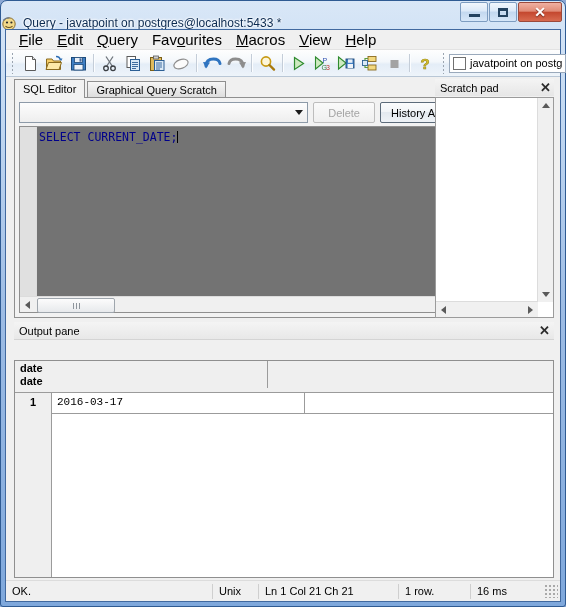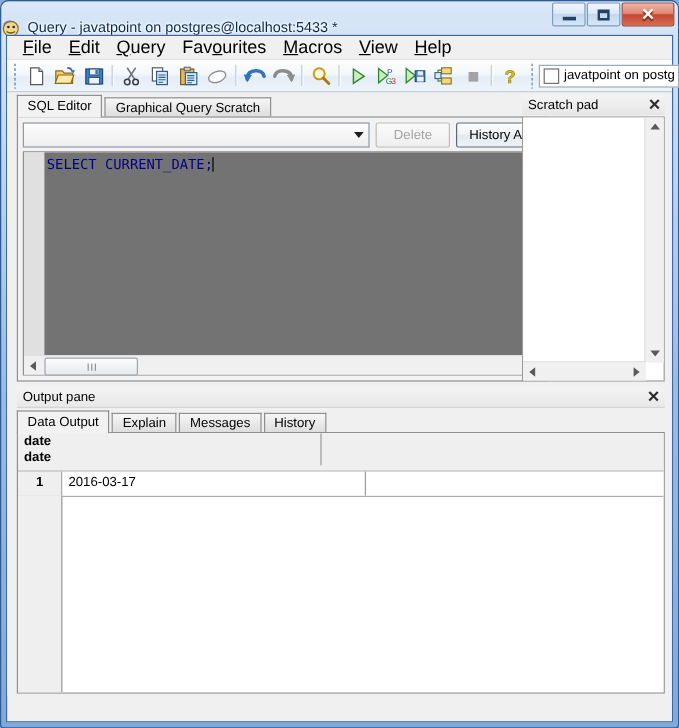--- a/index.html
+++ b/index.html
@@ -284,21 +284,21 @@
   .gh-rest{flex:1 1 auto;background:#efefef;}
   .grid-row{
     display:flex;height:20px;border-bottom:1px solid #9b9b9b;
   }
   .gr-num{
     width:36px;border-right:1px solid #9b9b9b;background:#efefef;flex:0 0 auto;
     font-weight:bold;font-size:11px;text-align:center;line-height:19px;
   }
   .gr-cell{
     width:253px;border-right:1px solid #9b9b9b;background:#fff;flex:0 0 auto;
-    font-family:Liberation Sans, sans-serif;font-size:11px;color:#000;
+    font-family:Liberation Mono, monospace;font-size:11px;color:#000;
     line-height:19px;padding-left:5px;box-sizing:border-box;
   }
   .gr-rest{flex:1 1 auto;background:#fff;}
   .grid-filler{
     position:absolute;left:0;top:52px;bottom:0;width:36px;
     background:#efefef;border-right:1px solid #9b9b9b;
   }
 
   
   .statusbar{
@@ -557,26 +557,20 @@
           </div>
         </div>
       </div>
 
       <div class="output-pane">
         <div class="out-head">
           <span>Output pane</span>
           <span class="xclose">✕</span>
         </div>
 
-        <div class="out-tabs">
-          <div class="tab active">Data Output</div>
-          <div class="tab">Explain</div>
-          <div class="tab">Messages</div>
-          <div class="tab">History</div>
-        </div>
 
         <div class="out-body">
           <div class="grid">
             <div class="grid-filler"></div>
             <div class="grid-head">
               <div class="gh-corner"></div>
               <div class="gh-col">
                 <div>date</div>
                 <div>date</div>
               </div>
@@ -585,15 +579,23 @@
             <div class="grid-row">
               <div class="gr-num">1</div>
               <div class="gr-cell">2016-03-17</div>
               <div class="gr-rest"></div>
             </div>
           </div>
         </div>
       </div>
     </div>
 
+    <div class="statusbar">
+      <div class="st-cell" style="width:206px;">OK.</div>
+      <div class="st-cell" style="width:46px;">Unix</div>
+      <div class="st-cell" style="width:140px;">Ln 1 Col 21 Ch 21</div>
+      <div class="st-cell" style="width:72px;">1 row.</div>
+      <div class="st-cell" style="width:70px;">16 ms</div>
+      <div class="st-grip"></div>
+    </div>
 
   </div>
 </div>
 
 </body></html>

